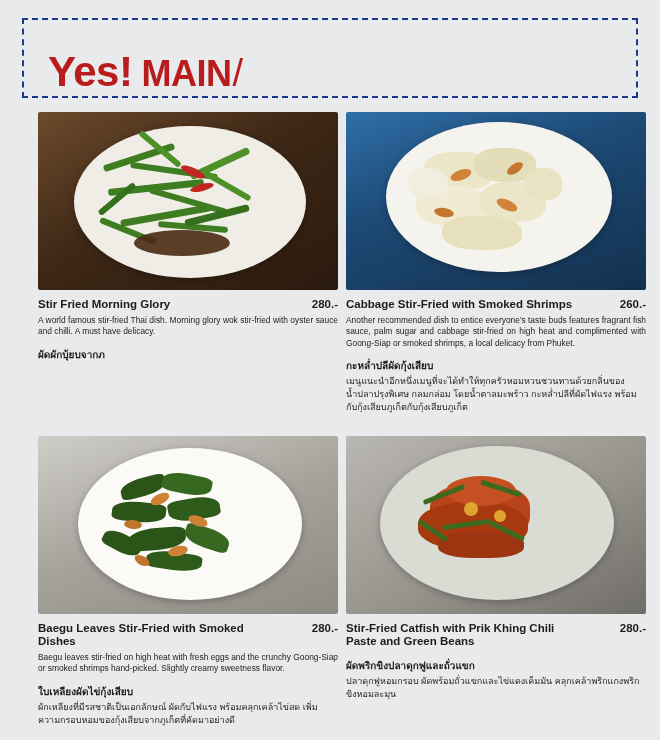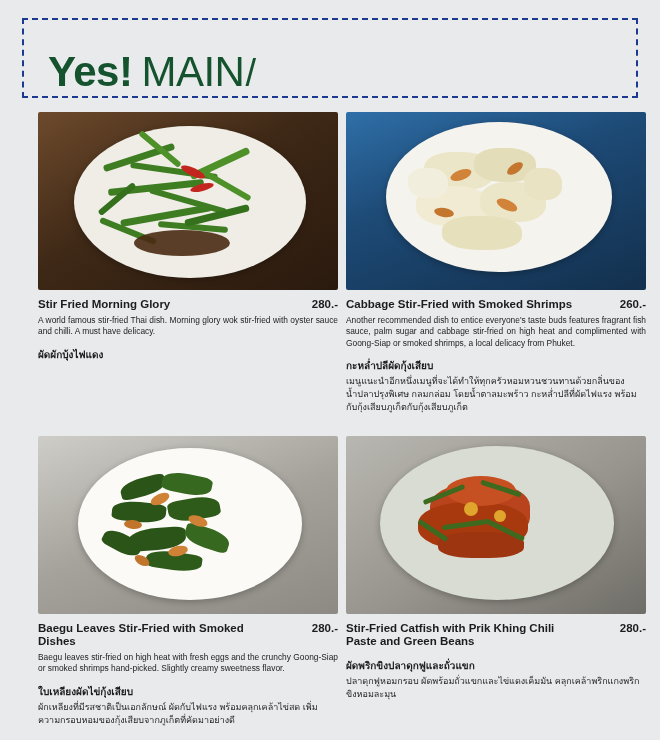--- a/index.html
+++ b/index.html
@@ -30,34 +30,34 @@
     height: 80px;
     border: 2px dashed #1b3a8f;
     box-sizing: border-box;
     display: flex;
     align-items: center;
     padding-left: 24px;
   }
   .header-title {
     font-size: 40px;
     font-weight: bold;
-    color: #14532d;
+    color: #b91c1c;
     letter-spacing: -0.5px;
     white-space: nowrap;
     display: flex;
     align-items: baseline;
     margin-top: 28px;
   }
   .header-title .yes {
     font-size: 42px;
     font-weight: bold;
   }
   .header-title .main {
-    font-size: 42px;
-    font-weight: normal;
+    font-size: 36px;
+    font-weight: bold;
     margin-left: 9px;
   }
   .header-title .slash {
     font-size: 38px;
     font-weight: normal;
     margin: 0 1px;
   }
   .header-title .sub {
     font-size: 38px;
     font-weight: bold;
@@ -235,21 +235,21 @@
           </div>
           <div class="sauce" style="left:96px;top:118px;width:96px;height:26px;"></div>
           <div class="chili" style="left:142px;top:56px;width:26px;height:8px;transform:rotate(25deg);"></div>
           <div class="chili" style="left:152px;top:72px;width:24px;height:7px;transform:rotate(-15deg);"></div>
         </div>
         <div class="title-row">
           <div class="dish-title">Stir Fried Morning Glory</div>
           <div class="dish-price">280.-</div>
         </div>
         <div class="dish-desc">A world famous stir-fried Thai dish. Morning glory wok stir-fried with oyster sauce and chilli. A must have delicacy.</div>
-        <div class="dish-title-th">ผัดผักบุ้งไฟแดง</div>
+        <div class="dish-title-th">ผัดผักบุ้ยบจากภ</div>
       </div>
 
       <div class="cell cell-right">
         <div class="photo bg-blue">
           <div class="plate p2-plate"></div>
           <div class="cabbage">
             <span style="left:78px;top:40px;width:70px;height:38px;"></span>
             <span style="left:128px;top:36px;width:62px;height:34px;background:#e4ddba;"></span>
             <span style="left:70px;top:74px;width:74px;height:40px;background:#f0ebd2;"></span>
             <span style="left:134px;top:70px;width:66px;height:40px;"></span>

